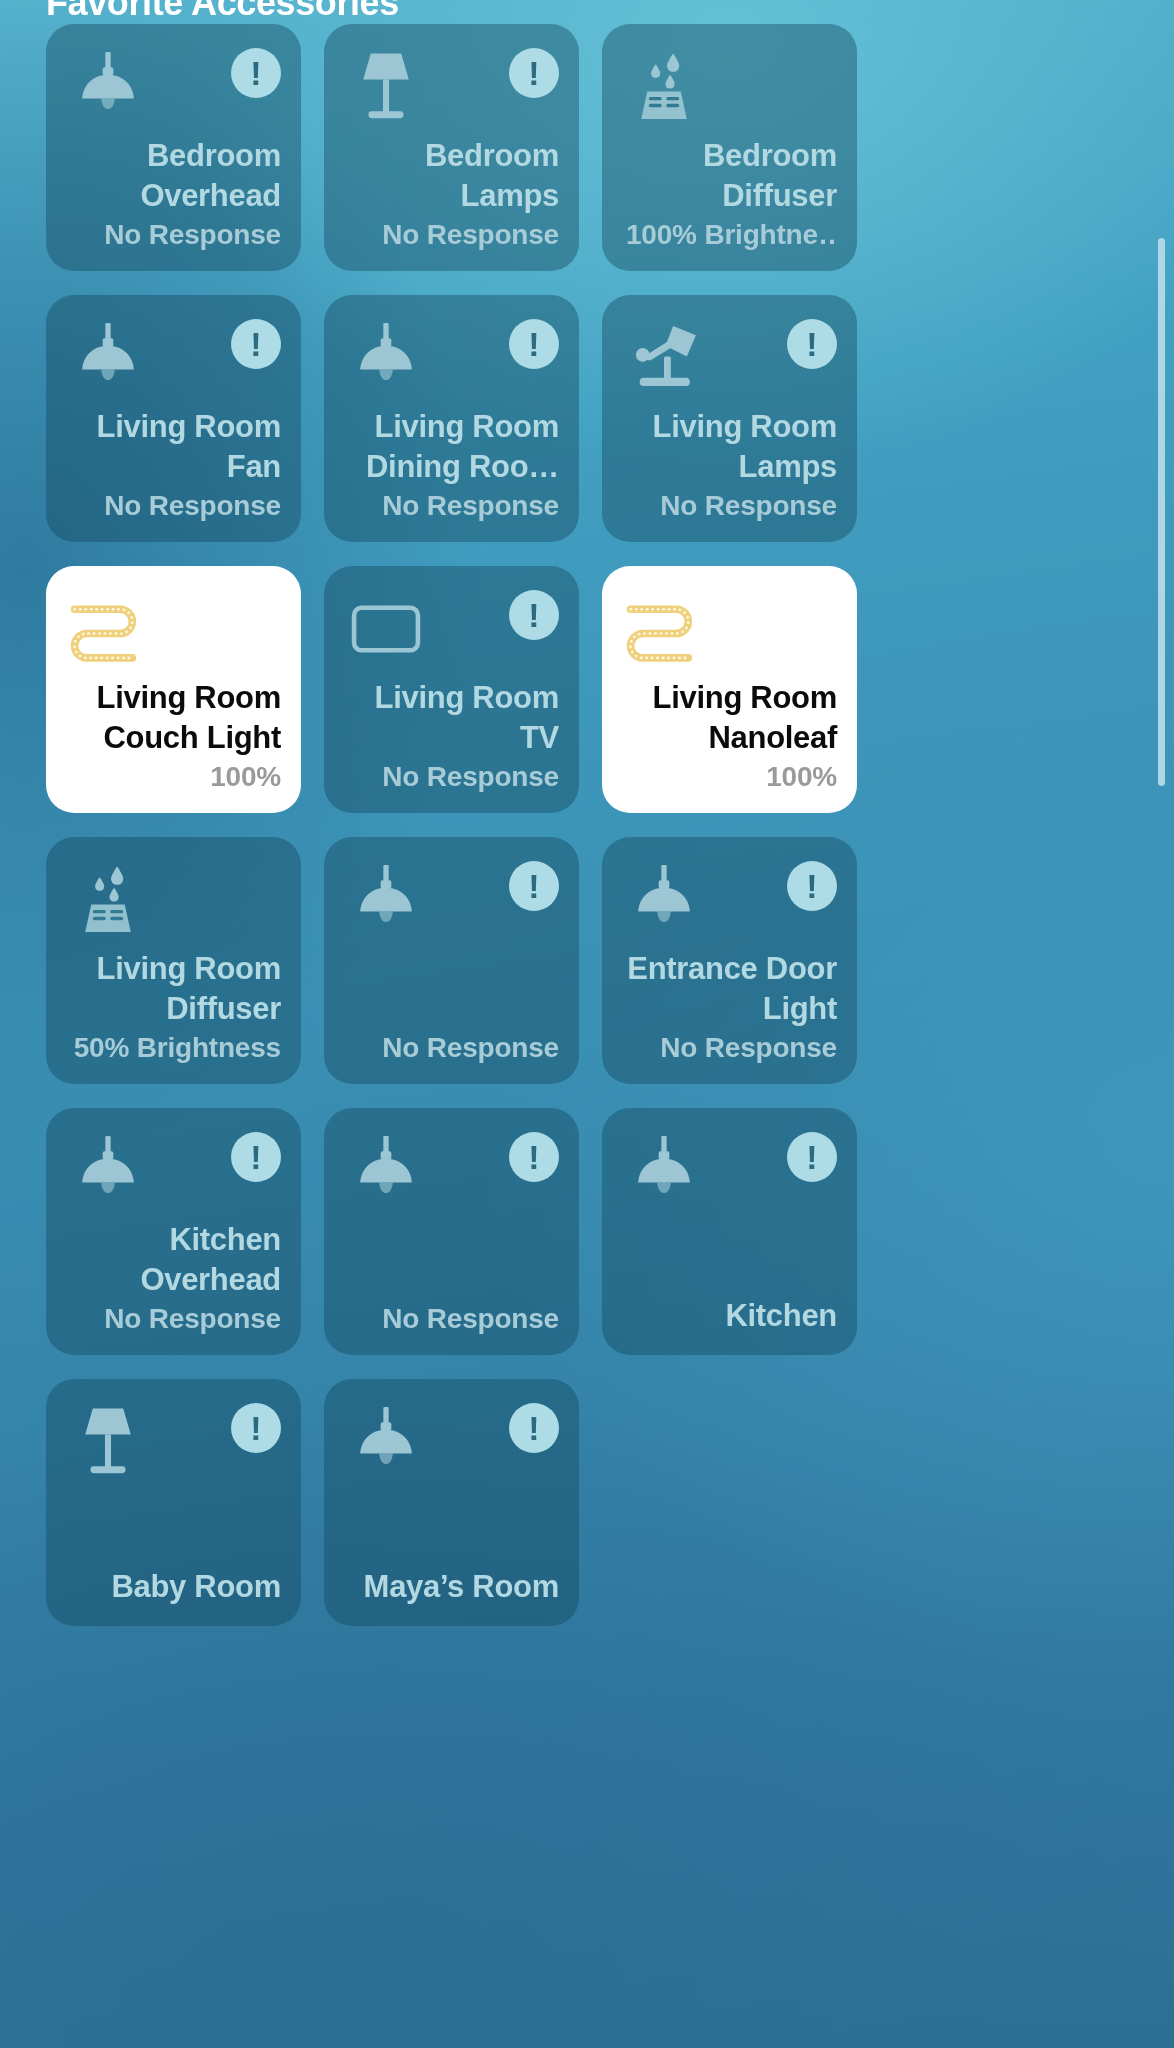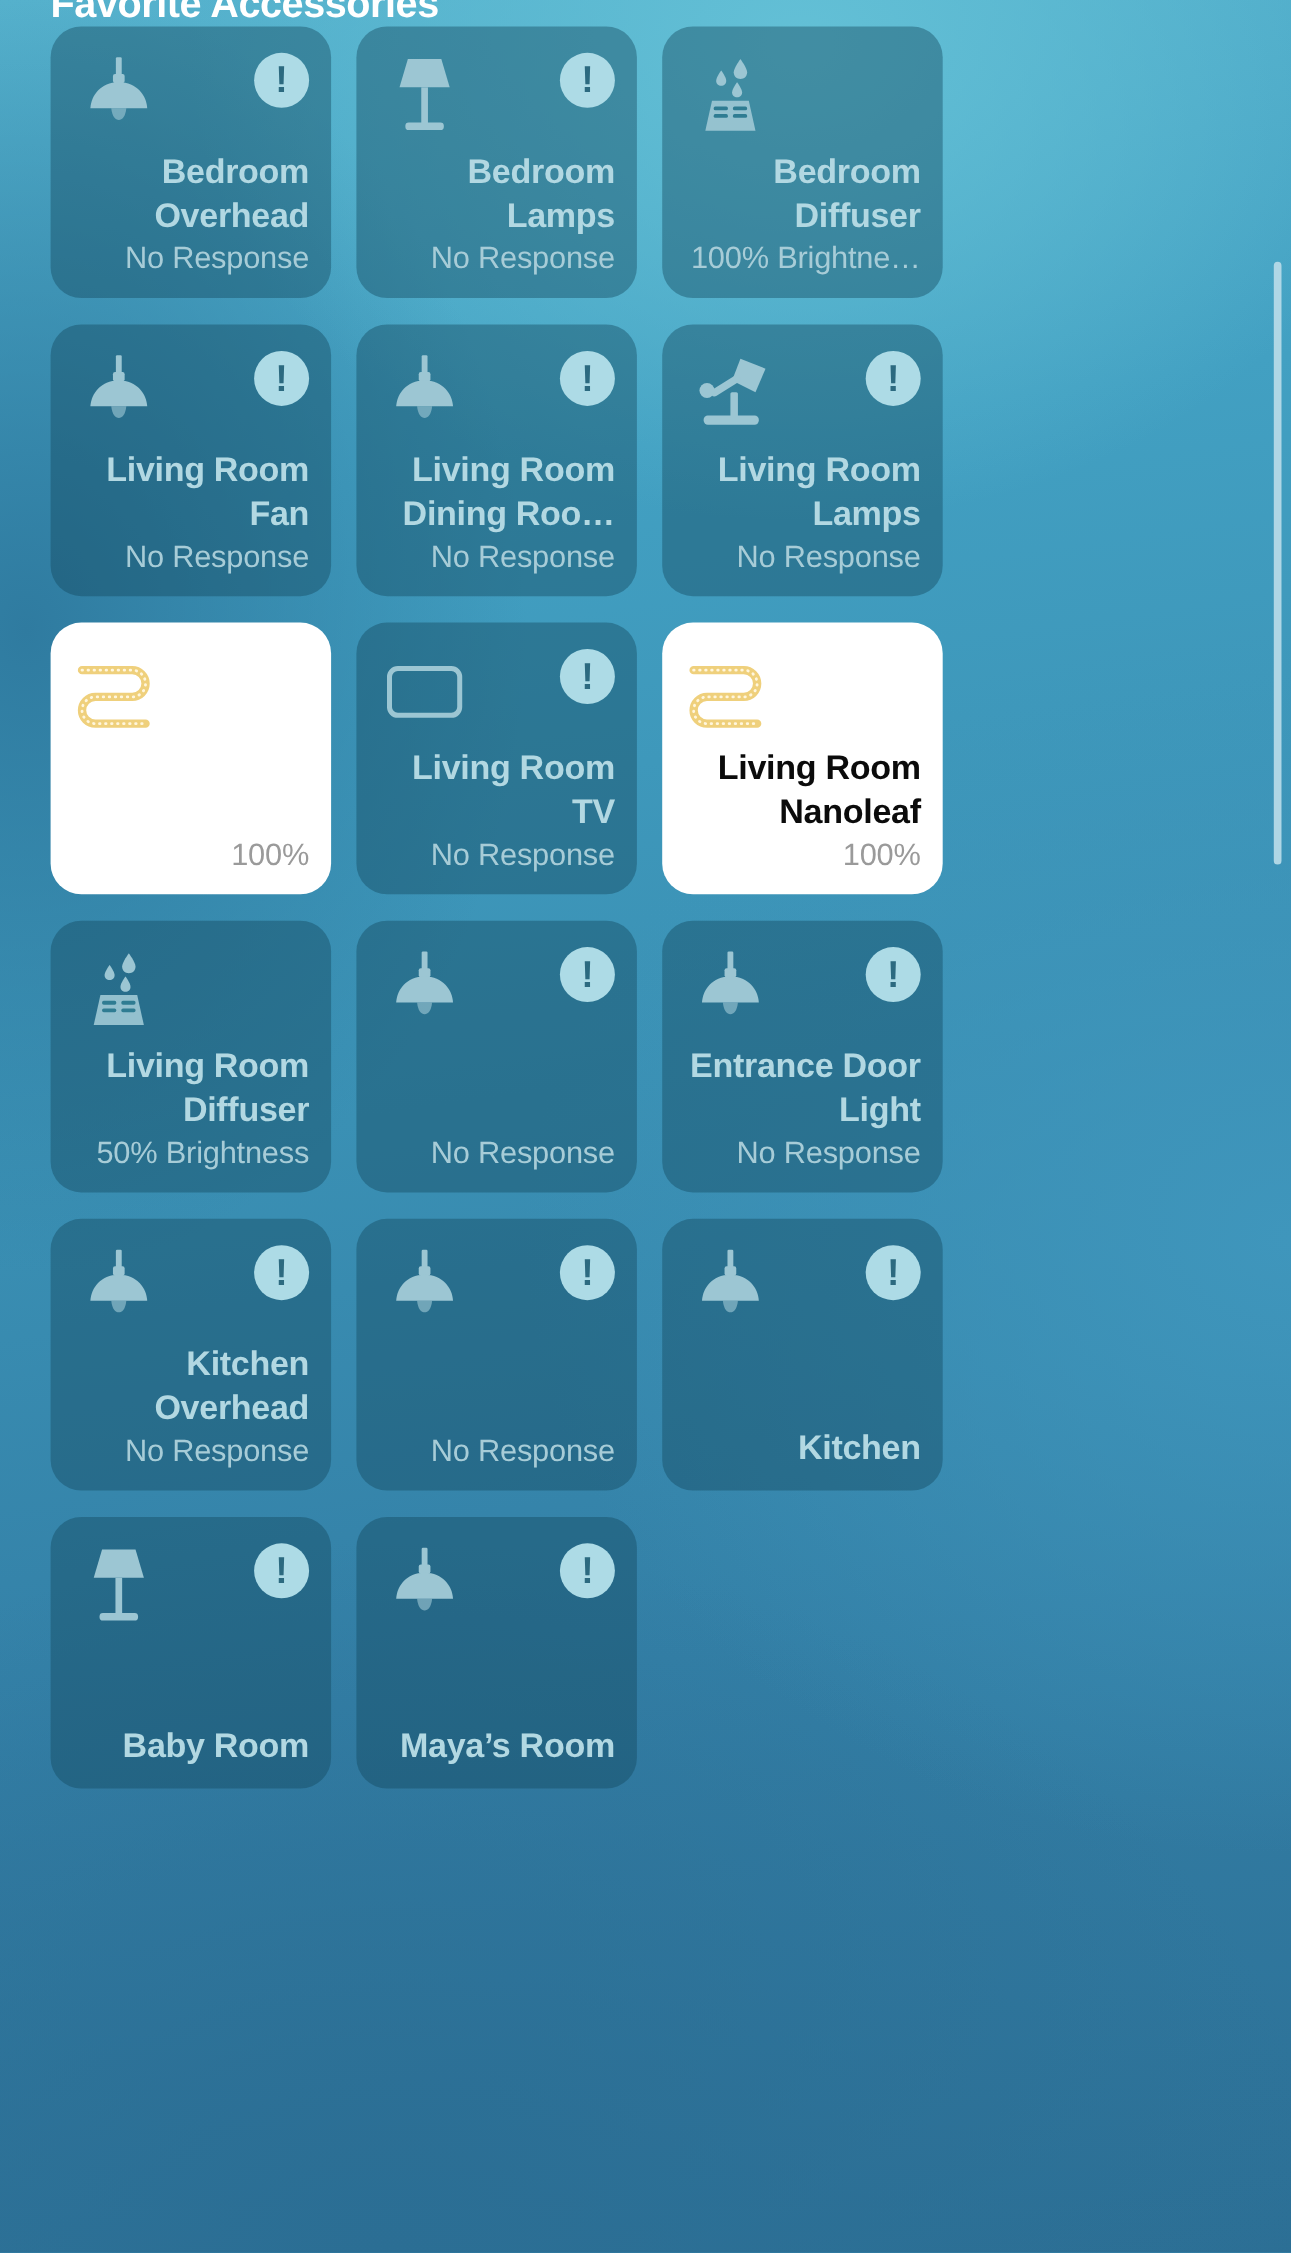--- a/index.html
+++ b/index.html
@@ -112,21 +112,21 @@
 
   .tile-name {
     font-size: 31px;
     font-weight: bold;
     line-height: 1.28;
     letter-spacing: -0.3px;
     word-break: normal;
   }
   .tile-status {
     font-size: 28px;
-    font-weight: normal;
+    font-weight: bold;
     line-height: 1.3;
     letter-spacing: -0.2px;
     margin-top: 1px;
     white-space: nowrap;
     overflow: hidden;
   }
 
   
   .tile.off .tile-name   { color: #b2d8e2; }
   .tile.off .tile-status { color: #a7ccd7; }
@@ -275,20 +275,21 @@
     <div class="tile on">
       <div class="tile-top">
         <span class="tile-icon">
           <svg viewBox="0 0 100 78" xmlns="http://www.w3.org/2000/svg">
             <path d="M6 13 L66 13 A16 16 0 0 1 66 45 L22 45 A16 16 0 0 0 22 77 L82 77" fill="none" stroke="#efd07c" stroke-width="10" stroke-linecap="round"></path>
             <path d="M6 13 L66 13 A16 16 0 0 1 66 45 L22 45 A16 16 0 0 0 22 77 L82 77" fill="none" stroke="#fff6dd" stroke-width="3.4" stroke-linecap="round" stroke-dasharray="0.6 6.6"></path>
           </svg>
         </span>
       </div>
       <div class="tile-text">
+        <div class="tile-name">Living Room Couch Light</div>
         <div class="tile-status">100%</div>
       </div>
     </div>
     <div class="tile off">
       <div class="tile-top">
         <span class="tile-icon">
           <svg viewBox="0 0 100 100" xmlns="http://www.w3.org/2000/svg">
             <rect x="8" y="22" width="84" height="56" rx="10" fill="none" stroke="#9cc6d3" stroke-width="6"></rect>
           </svg>
         </span>

